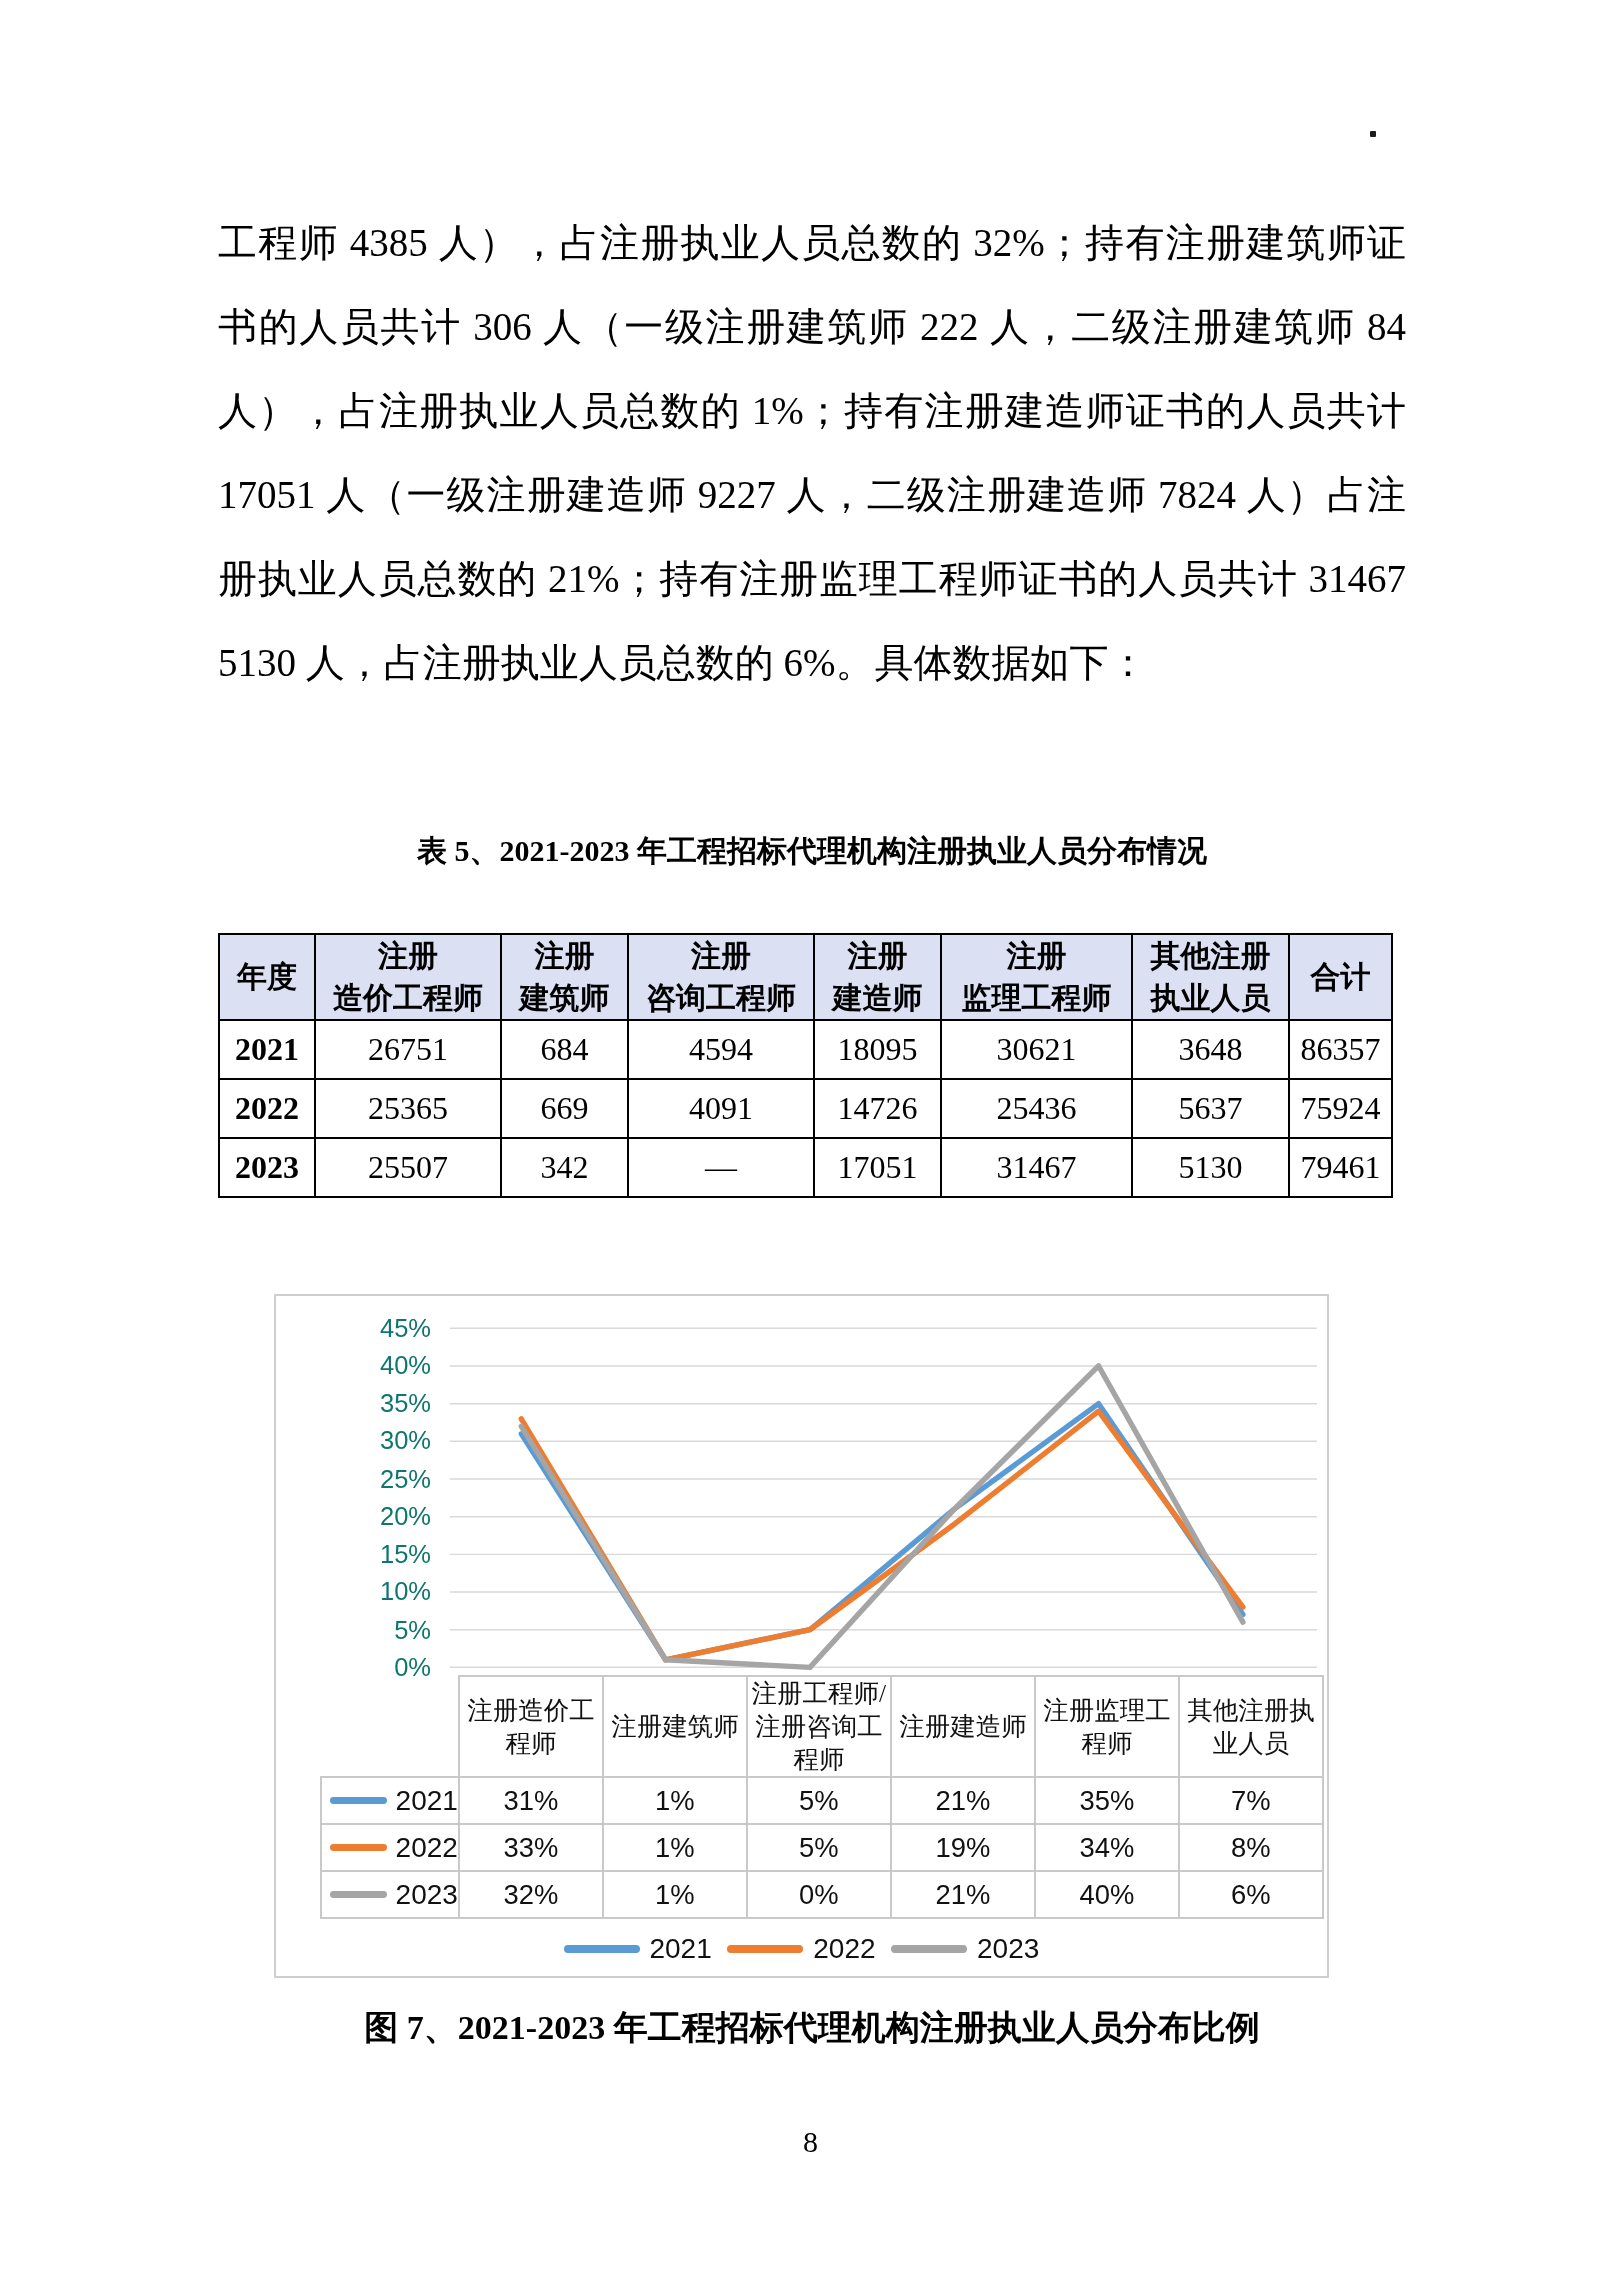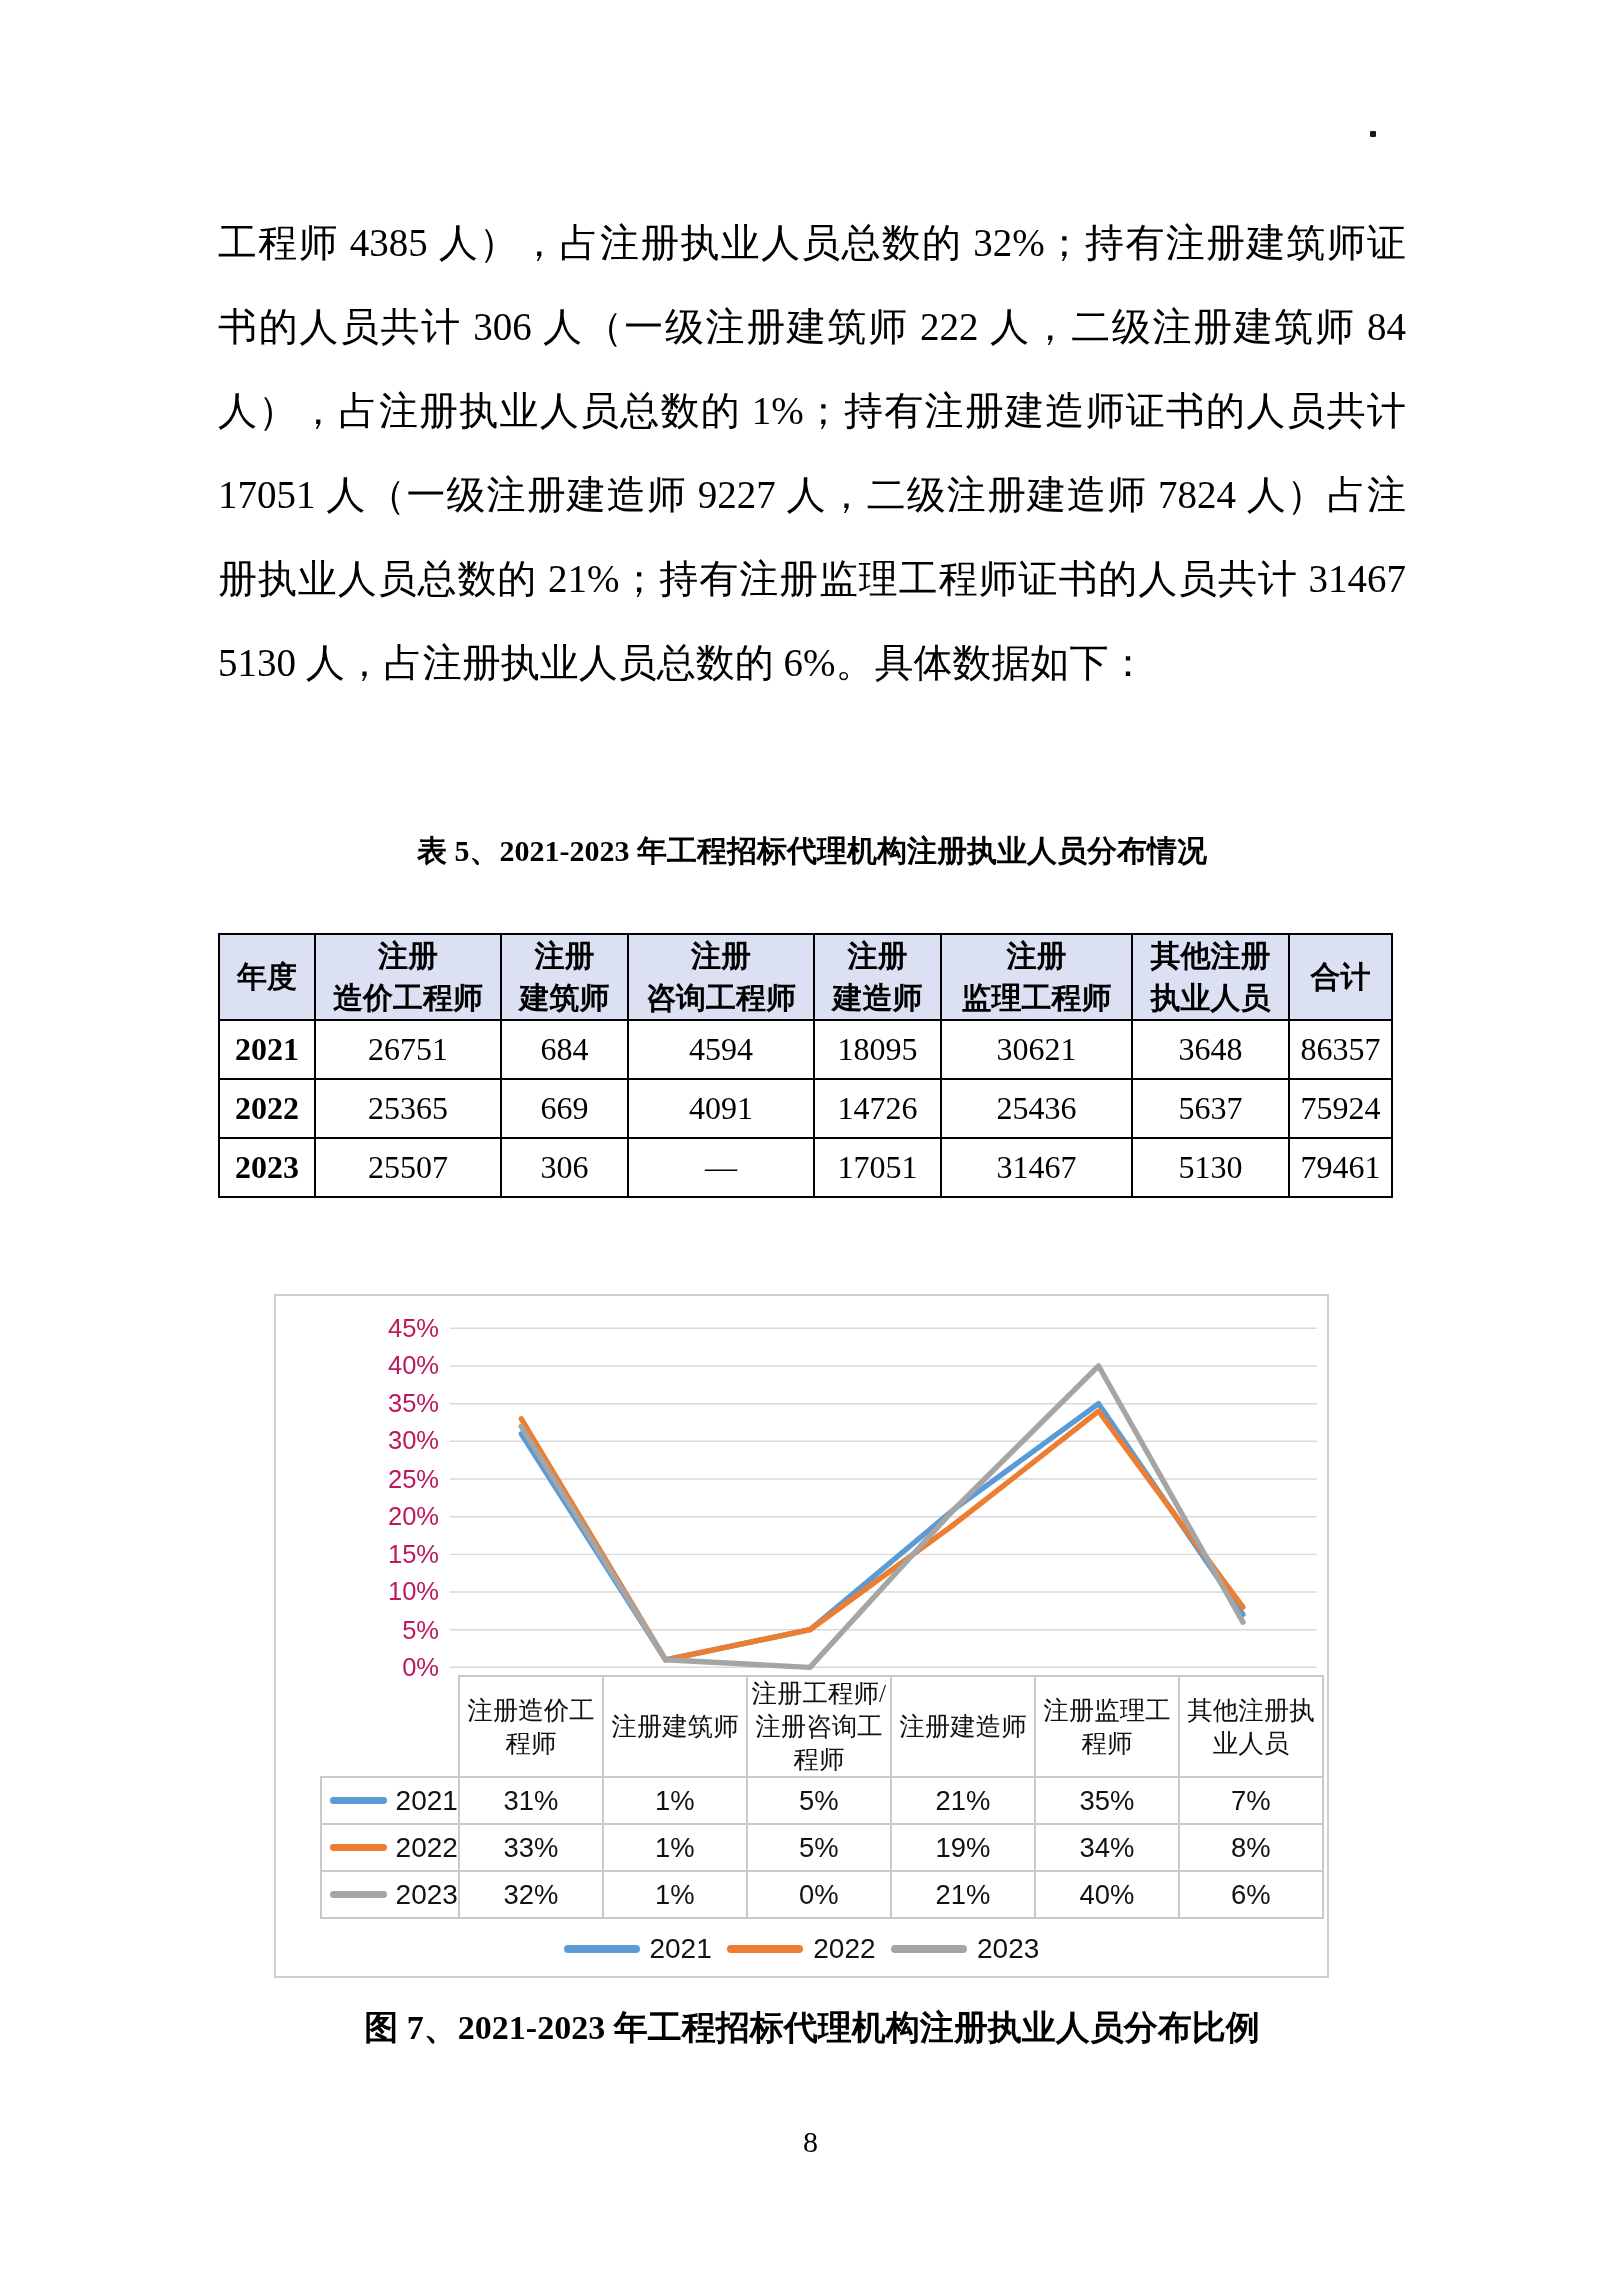--- a/index.html
+++ b/index.html
@@ -26,22 +26,22 @@
   table.t5 { position:absolute; left:218px; top:933px; width:1174px; border-collapse:collapse; table-layout:fixed; border:2.9px solid #000;padding-left:40px; }
   .t5 th, .t5 td { border:2px solid #000; text-align:center; vertical-align:middle; padding:0; }
   .t5 thead th { background:#dbe0f2; font-size:30px; font-weight:700; height:84px; line-height:1.4; white-space:pre-line; border-bottom:2.9px solid #000; }
   .t5 tbody td { height:59px; font-size:32px; }
   .t5 tbody td.yr { font-weight:700; }
 
   
   .chart-frame { position:absolute; left:274px; top:1294px; width:1055px; height:684px; border:2px solid #cfcfcf; background:#fff; }
   .chart-frame svg { position:absolute; left:0; top:0; }
   .ytick {
-    position:absolute; left:8px; width:155px; height:29px; line-height:29px; text-align:right;
-    font-family:"Liberation Sans", sans-serif; font-size:25.5px; color:#be185d;
+    position:absolute; left:0; width:155px; height:29px; line-height:29px; text-align:right;
+    font-family:"Liberation Sans", sans-serif; font-size:25.5px; color:#0f766e;
   }
 
   
   table.ct { position:absolute; left:44px; top:379px; border-collapse:collapse; table-layout:fixed; }
   .ct th, .ct td { border:2px solid #c9c9c9; text-align:center; vertical-align:middle; padding:0; }
   .ct th.ch { font-weight:400; font-size:25.5px; line-height:1.3; white-space:pre-line; height:98px; color:#111; }
   .ct td.cv { height:47px; font-family:"Liberation Sans", sans-serif; font-size:27.4px; color:#111;margin-left:8px; }
   .ct td.cl { height:47px; font-family:"Liberation Sans", sans-serif; font-size:28px; color:#111; }
   .ct td.blank { border:none; background:transparent; }
   .cl-inner { display:flex; align-items:center; justify-content:flex-start; gap:8.8px; padding-left:7.8px; }
@@ -122,21 +122,21 @@
         <td>669</td>
         <td>4091</td>
         <td>14726</td>
         <td>25436</td>
         <td>5637</td>
         <td>75924</td>
       </tr>
       <tr>
         <td class="yr">2023</td>
         <td>25507</td>
-        <td>306</td>
+        <td>342</td>
         <td>—</td>
         <td>17051</td>
         <td>31467</td>
         <td>5130</td>
         <td>79461</td>
       </tr>
     </tbody>
   </table>
 
   <div class="chart-frame">

